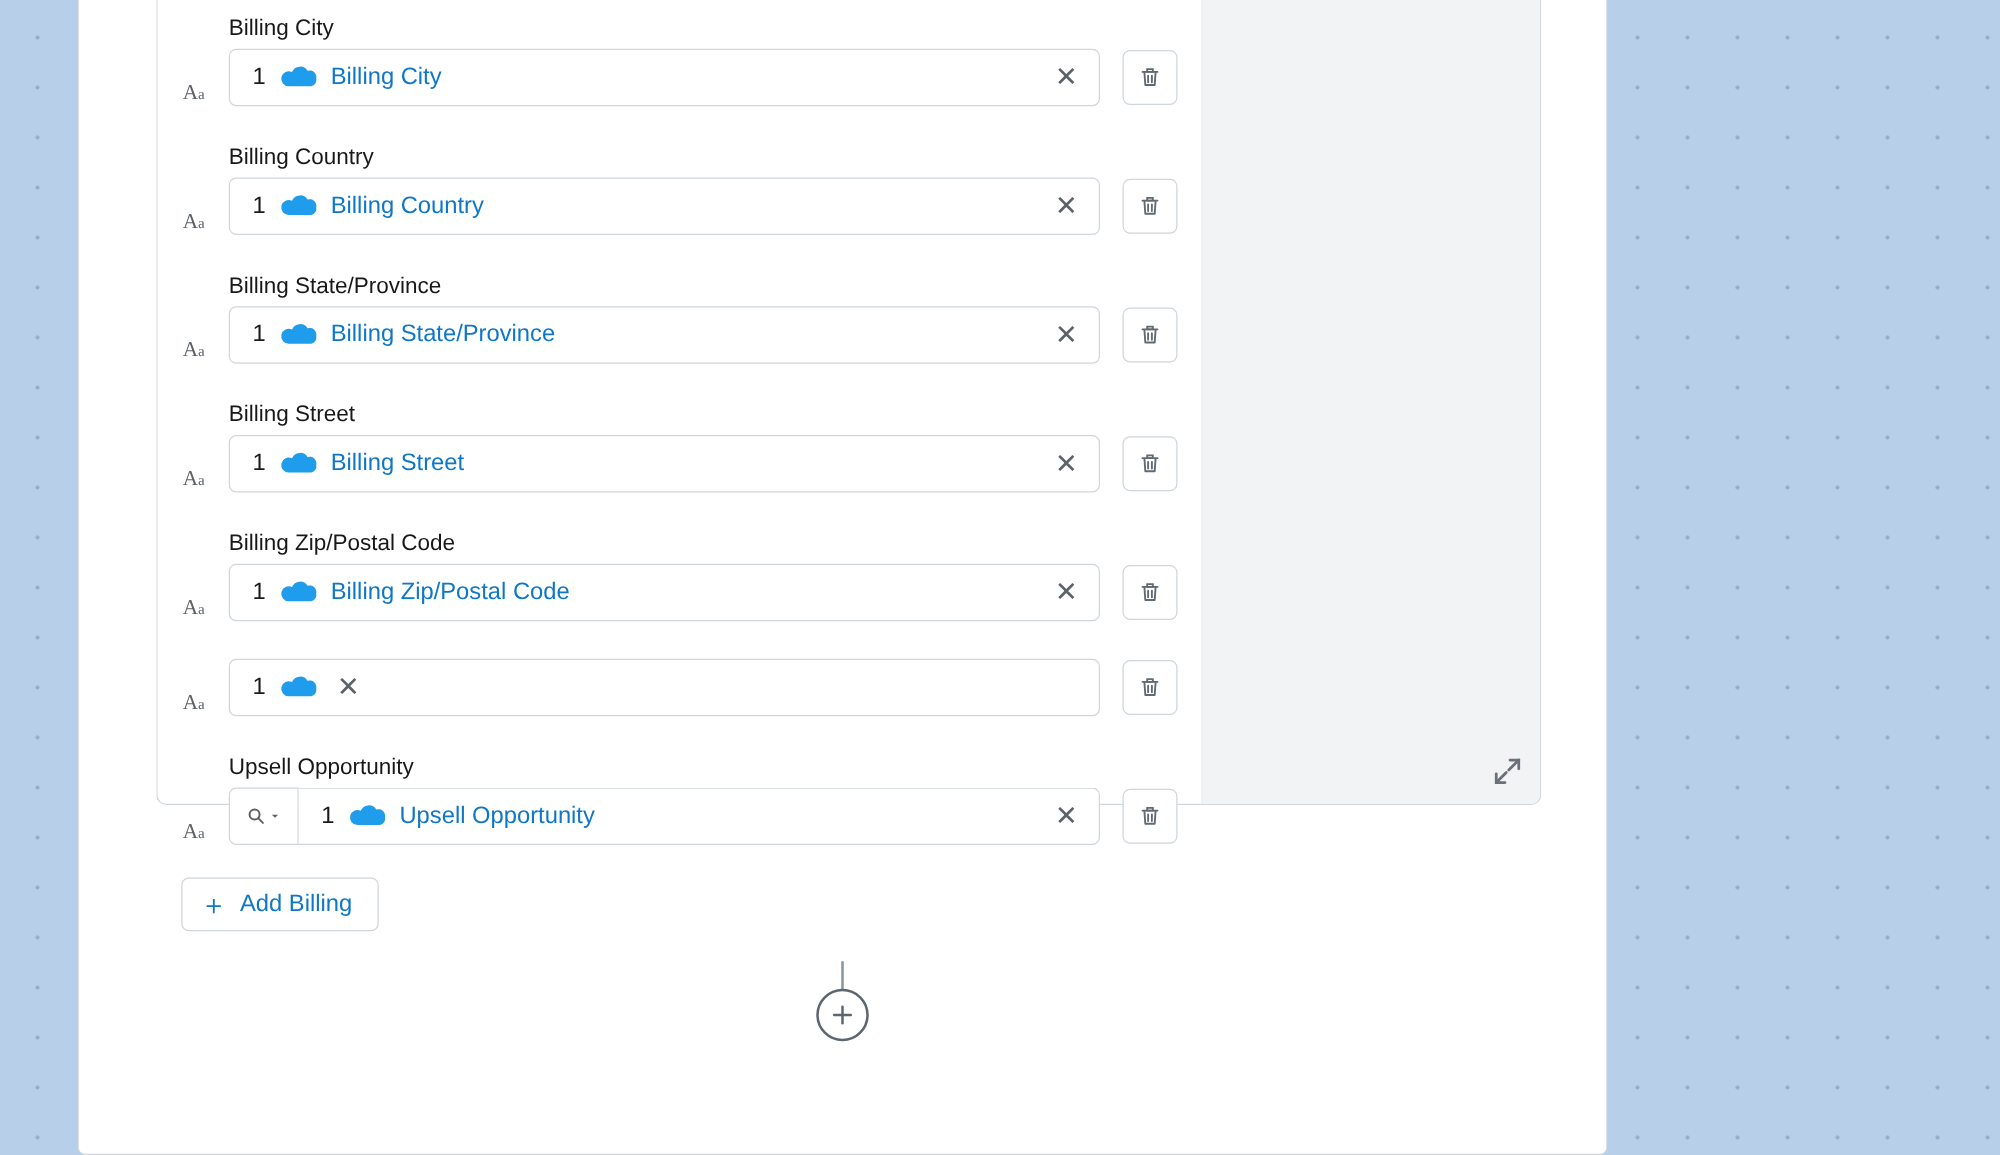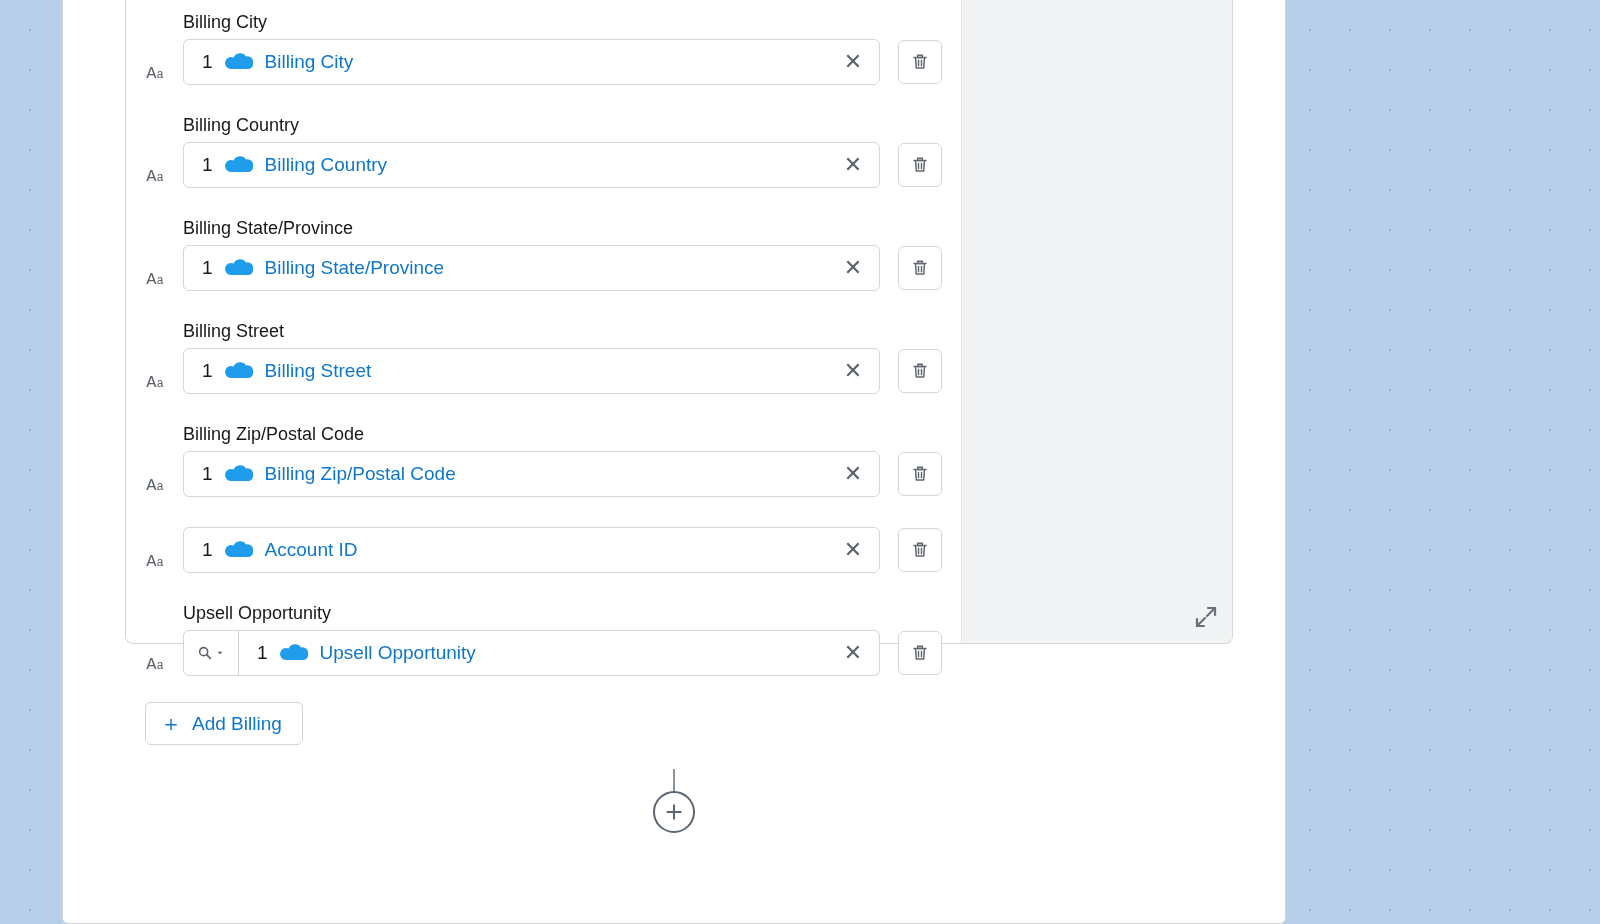--- a/index.html
+++ b/index.html
@@ -75,21 +75,21 @@
   }
   .row-input-line {
     display: flex;
     align-items: center;
     gap: 18px;
     margin-bottom: 30px;
   }
   .last-line { margin-bottom: 26px; }
   .type-icon {
     width: 20px;
-    font-family: Liberation Mono, monospace;
+    font-family: Liberation Serif, serif;
     color: #5c6269;
     font-size: 18px;
     line-height: 1;
     text-align: center;
     user-select: none;
     margin-top: 21px;
   }
   .type-icon .big { font-size: 17px; }
   .type-icon .small { font-size: 12px; }
   .pill {
@@ -326,21 +326,20 @@
           <div class="row-wrap">
             <div class="row-input-line">
               <div class="type-icon"><span class="big">A</span><span class="small">a</span></div>
               <div class="pill">
                 <span class="num">1</span>
                 <span class="cloud">
                   <svg viewBox="0 0 32 22">
                     <use href="#cloud-icon"></use>
                   </svg>
                 </span>
-                <span class="pill-text">Account ID</span>
                 <span class="clear-x">✕</span>
               </div>
               <div class="trash-btn">
                 <svg viewBox="0 0 24 24">
                   <use href="#trash-icon-g"></use>
                 </svg>
               </div>
             </div>
           </div>
           <div class="row-wrap">

